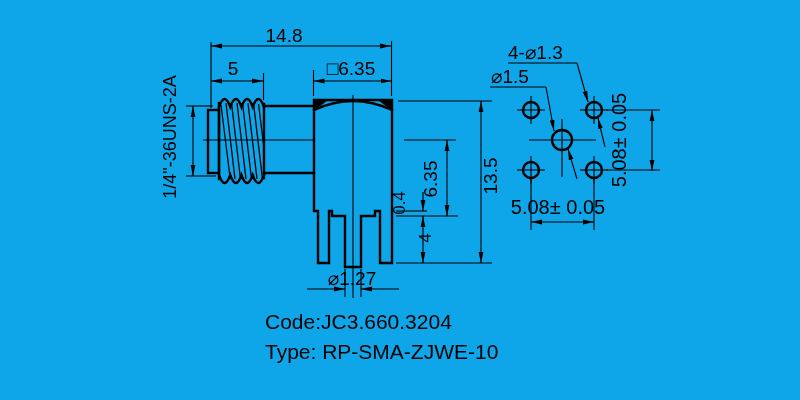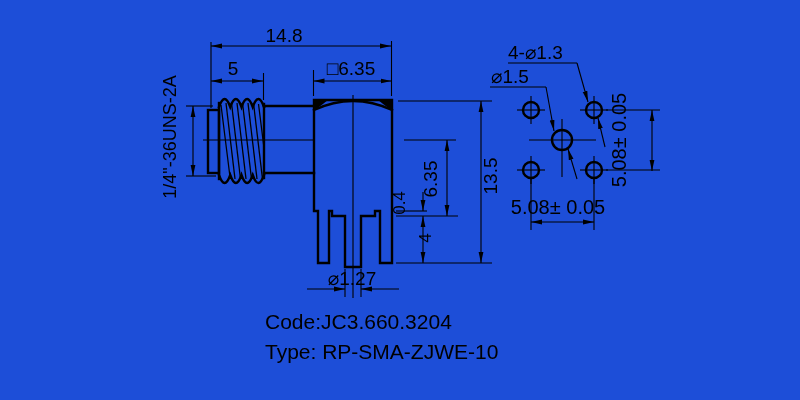--- a/index.html
+++ b/index.html
@@ -1,16 +1,16 @@
 <!DOCTYPE html>
 <html><head>
 <meta charset="utf-8">
 <style>
   html,body{margin:0;padding:0;background:#ffffff;}
-  .canvas{position:relative;width:800px;height:400px;background:#1d4ed8;overflow:hidden;
+  .canvas{position:relative;width:800px;height:400px;background:#0ea5e9;overflow:hidden;
           font-family:"Liberation Sans", sans-serif;}
   svg text{fill:#000;font-family:"Liberation Sans","DejaVu Sans",sans-serif;}
   .obj{stroke:#000;stroke-width:2.4;fill:none;stroke-linecap:square;}
   .thin{stroke:#000;stroke-width:1.1;fill:none;}
   .hatch{stroke:#000;stroke-width:1.3;fill:none;}
   .solid{fill:#000;stroke:none;}
 </style>
 </head>
 <body>
 

